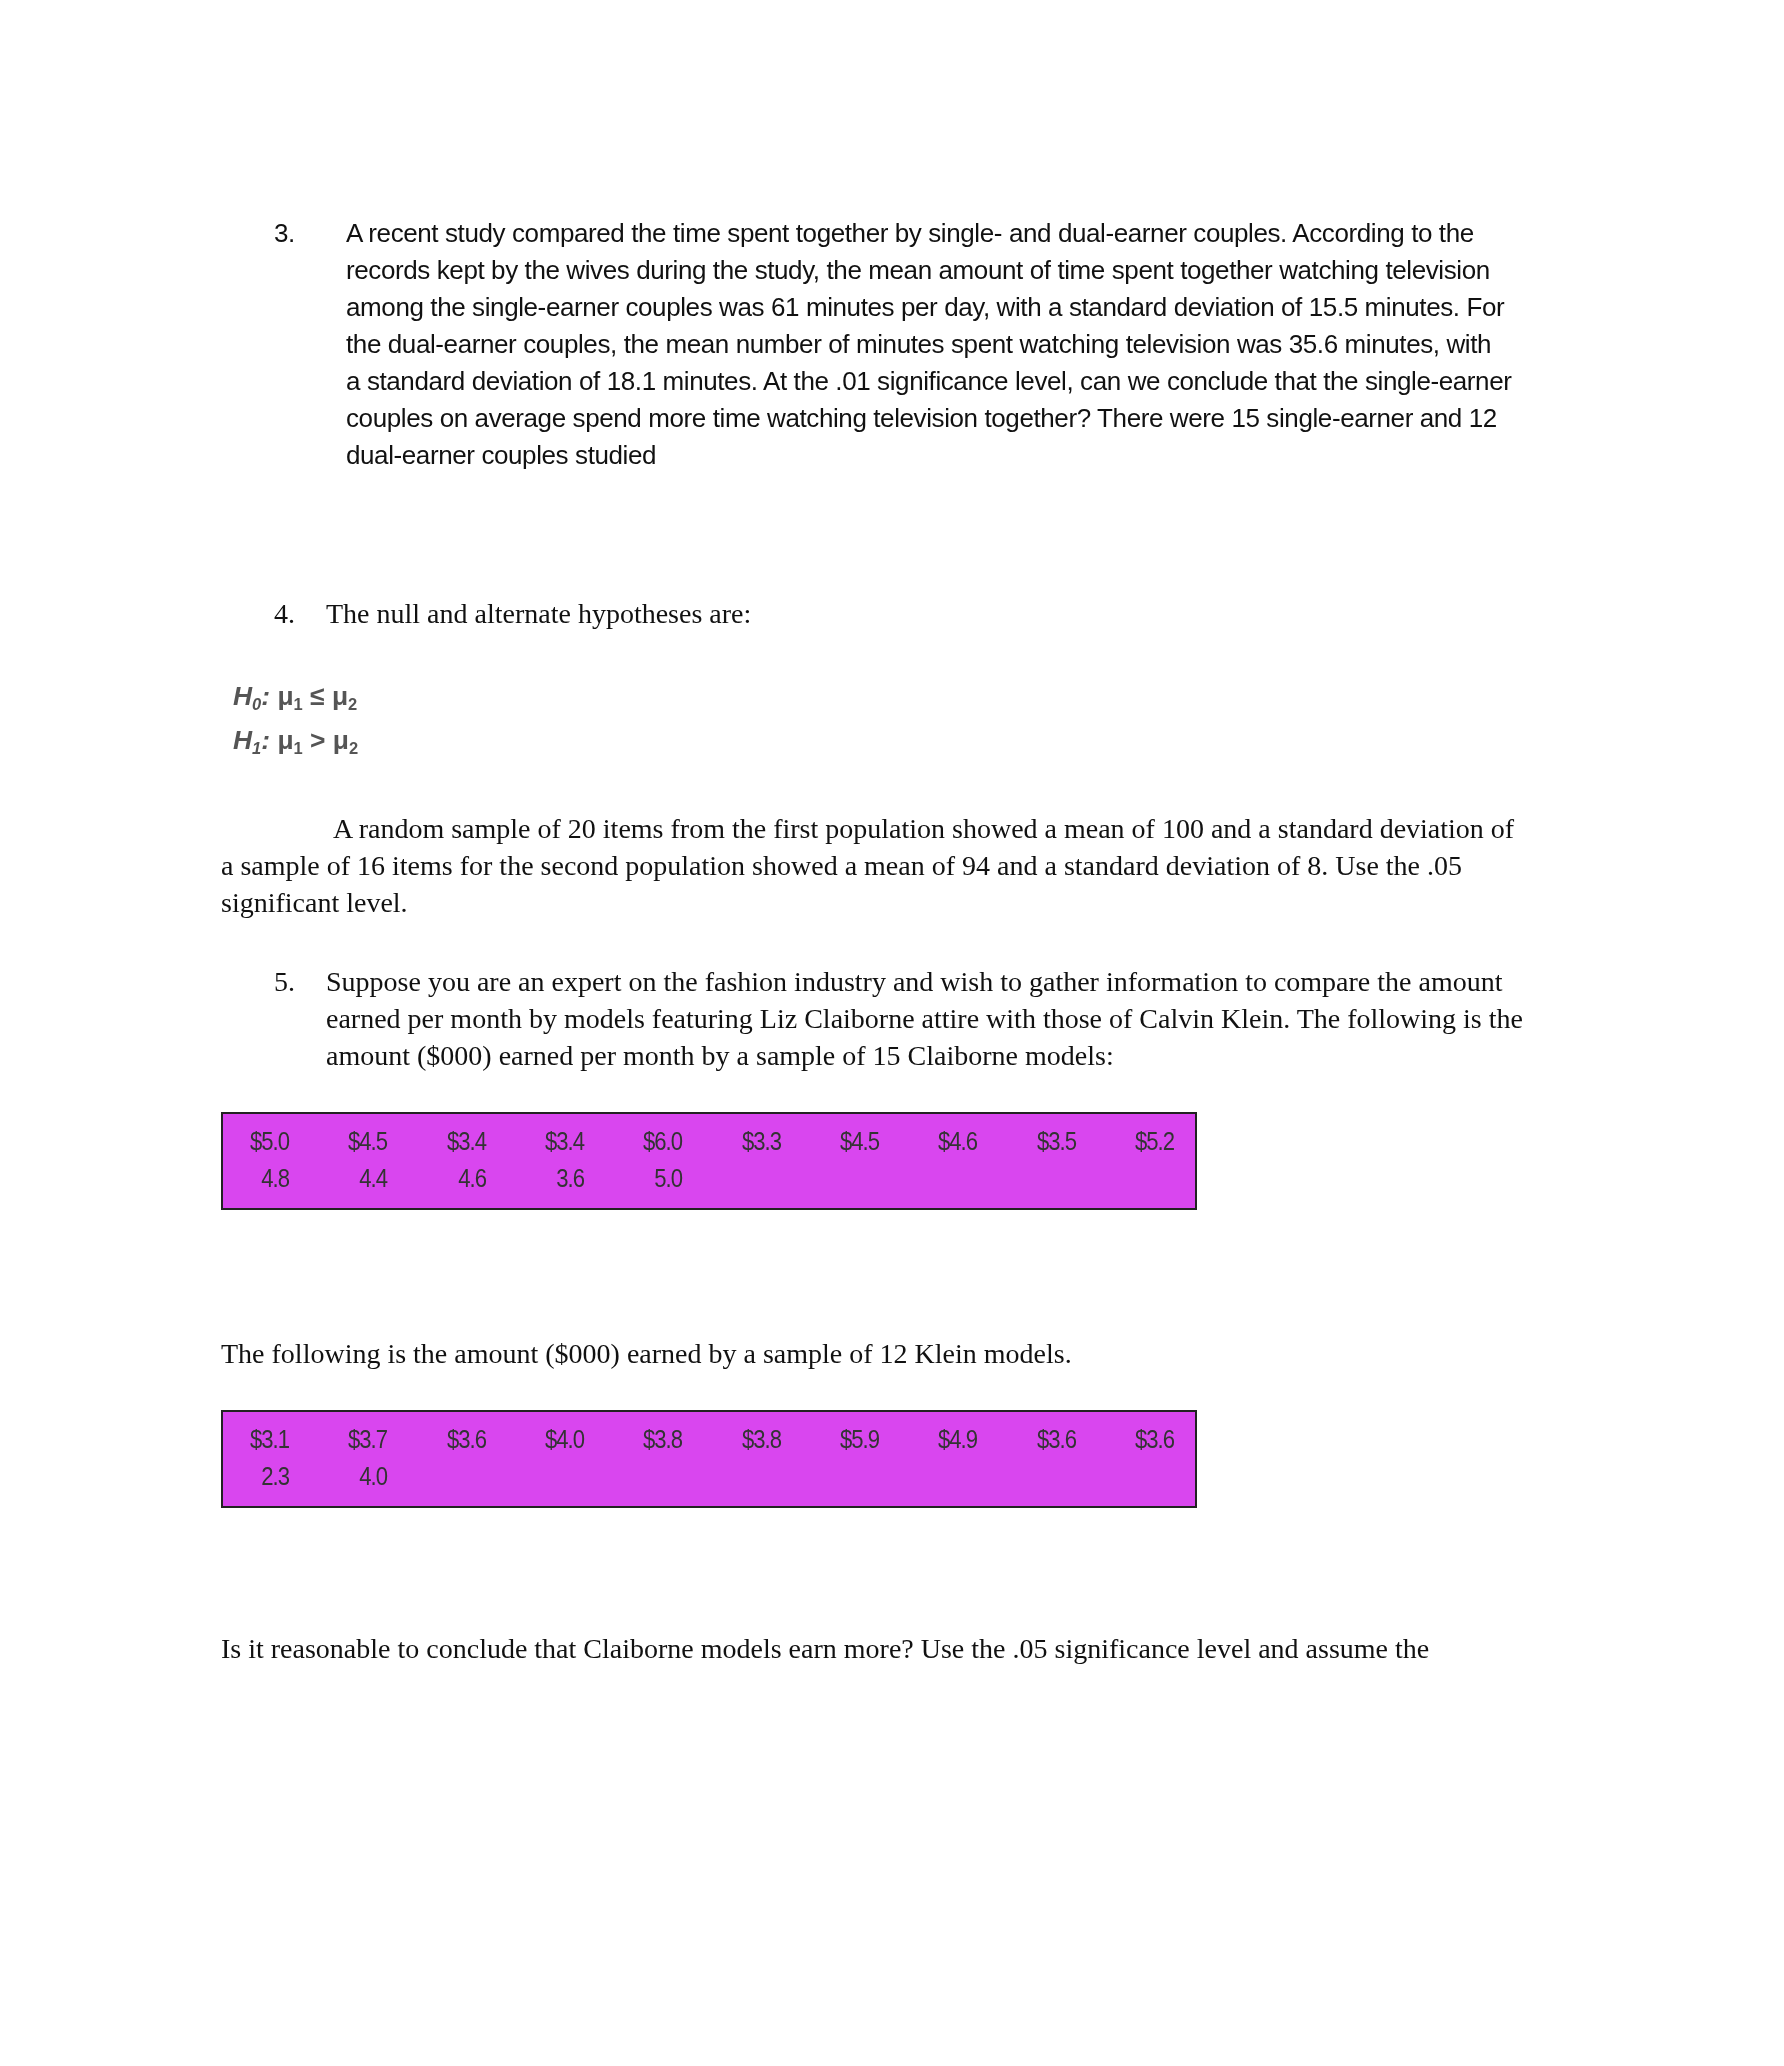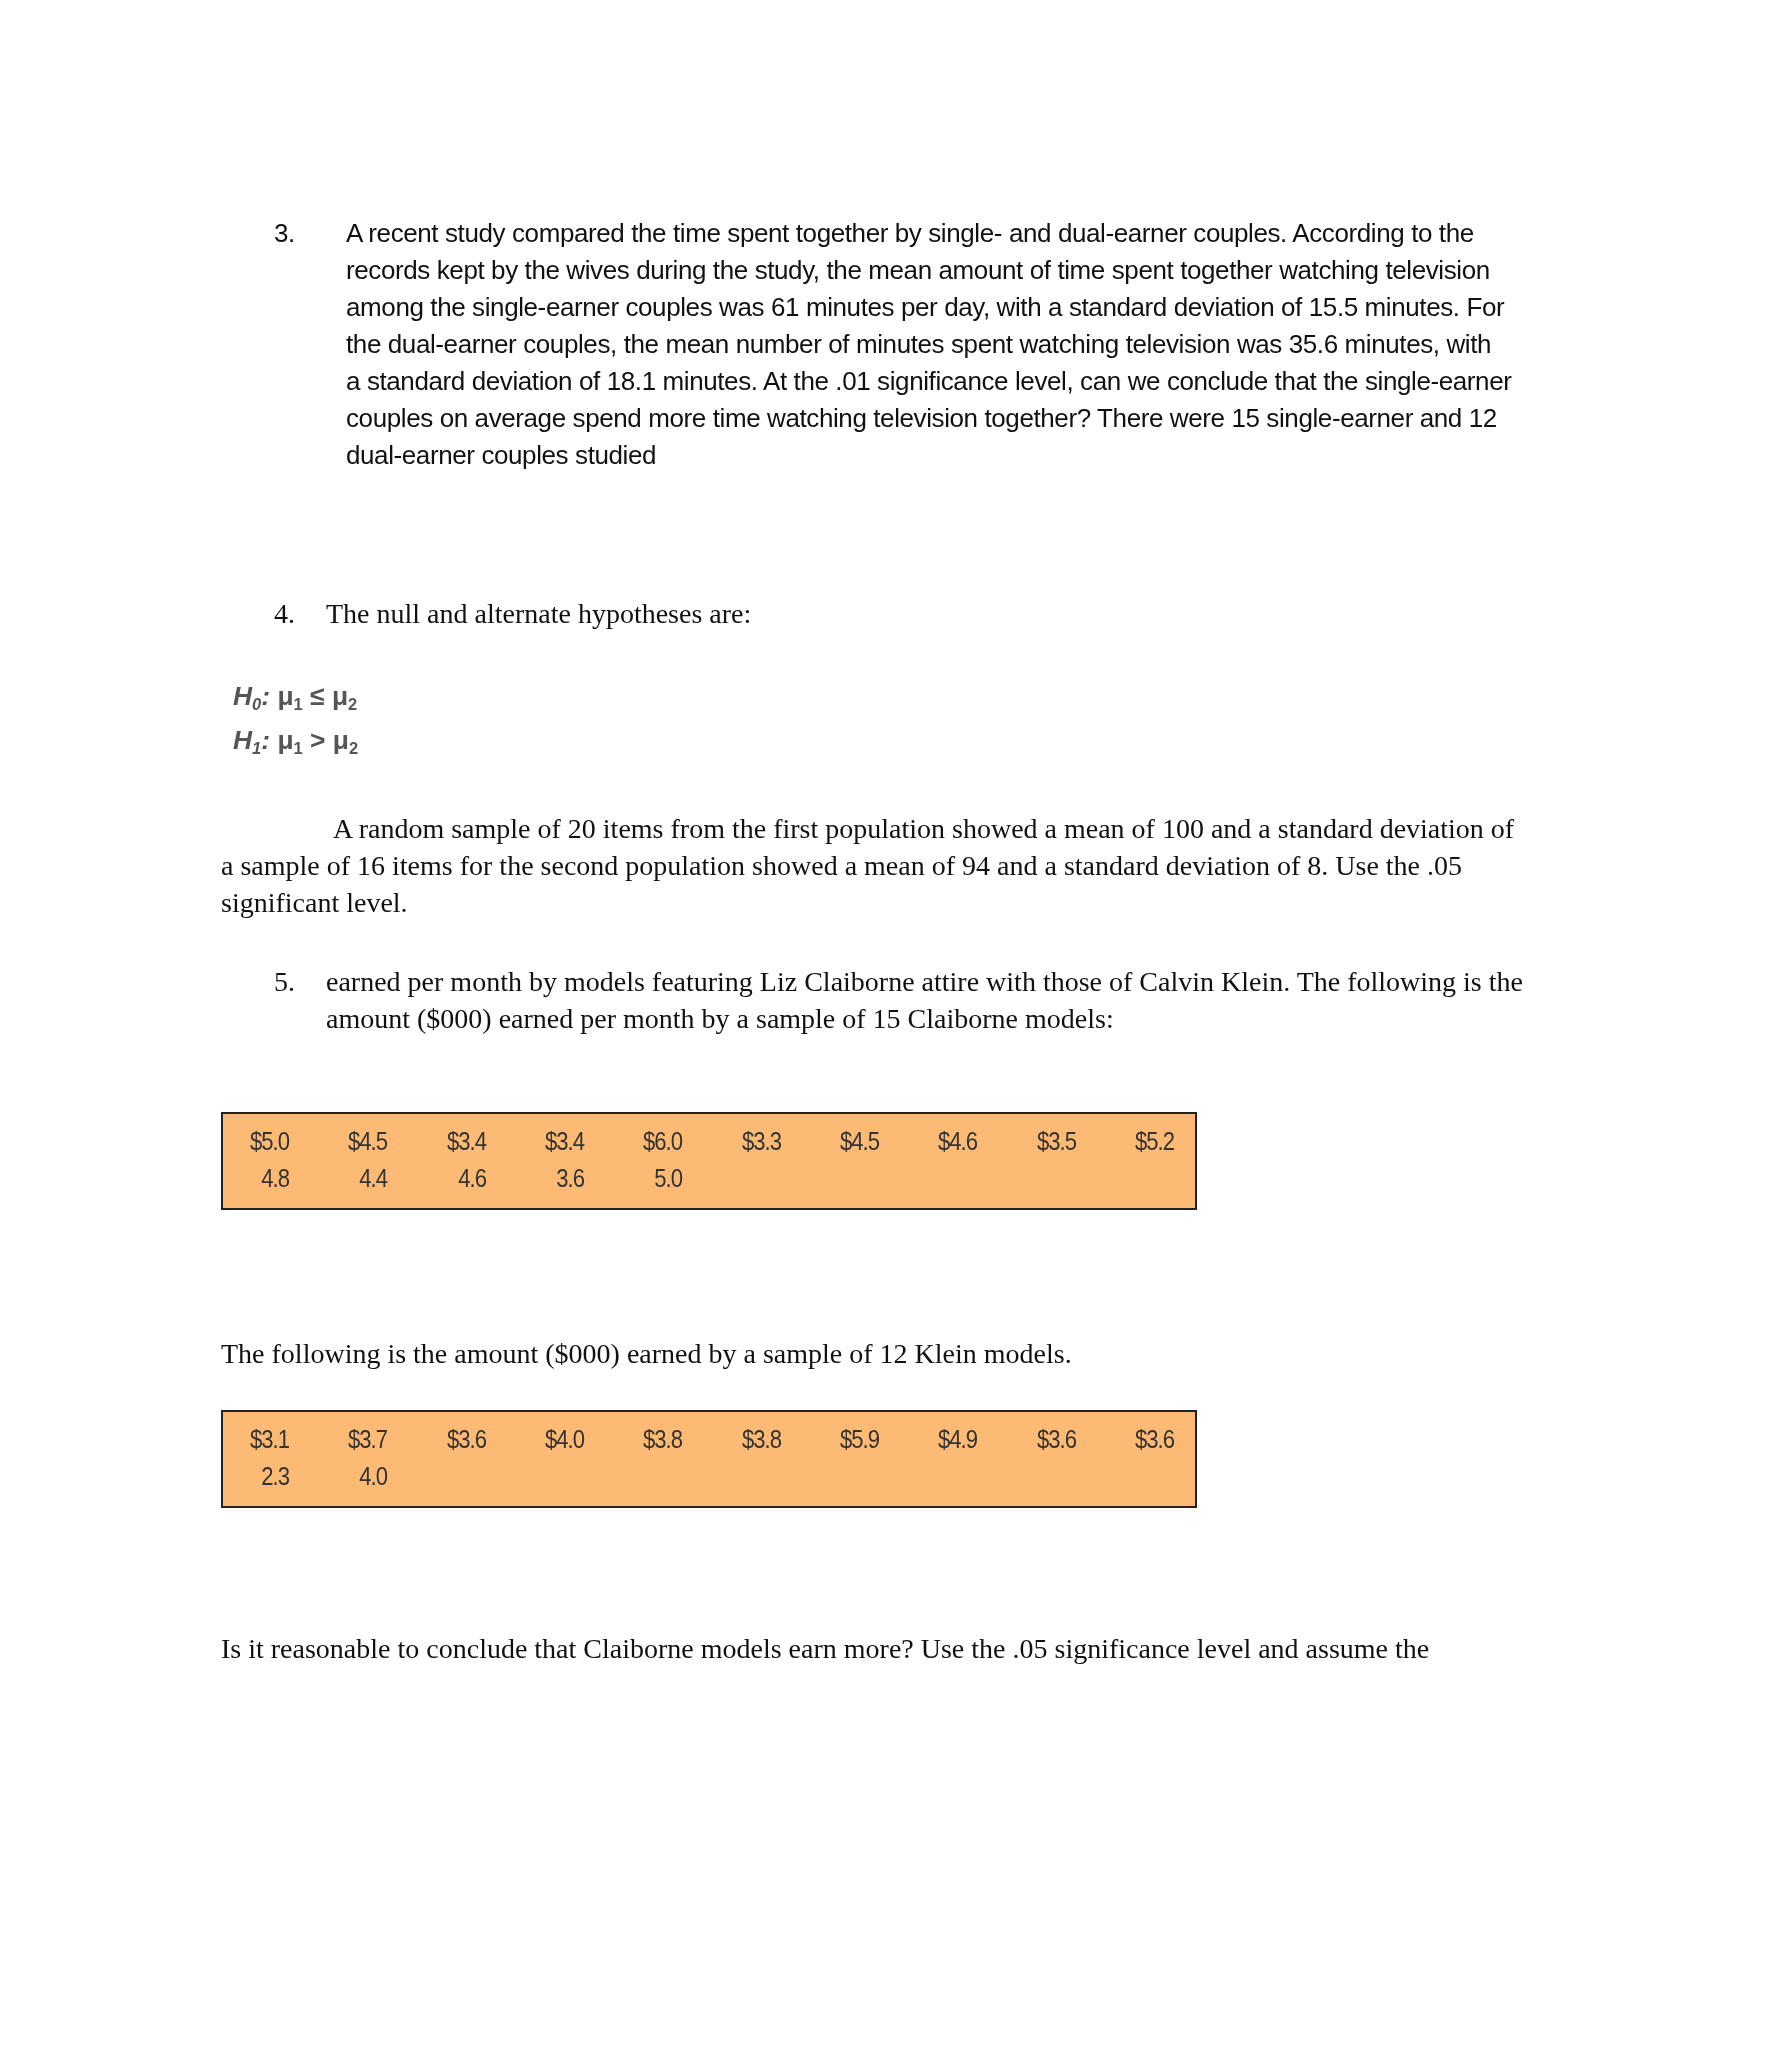--- a/index.html
+++ b/index.html
@@ -8,21 +8,21 @@
     .calibri { font-family: "Liberation Sans", sans-serif; font-size: 26px; line-height: 37px; letter-spacing: -0.4px; }
     .times { font-family: "Liberation Serif", serif; font-size: 28px; line-height: 37px; }
     .num { position: absolute; }
     .body-block { position: absolute; margin-left: 20px; }
     .line { white-space: nowrap; display: block; }
     .hyp { font-family: "Liberation Sans", sans-serif; font-style: italic; font-size: 26.4px; color: #555; line-height: 36px; font-weight: bold; }
     .hyp .mu { font-style: normal; }
     .hyp sub { font-size: 16.5px; vertical-align: -5px; }
     .data-box {
       position: absolute;
-      background: #fdba74;
+      background: #d946ef;
       border: 2.5px solid #222;
       box-sizing: border-box;
       font-family: "Liberation Sans", sans-serif;
       font-size: 26px;
       color: #333;
       transform-origin: left top;
       text-decoration: underline;
     }
     .data-row { position: absolute; left: 0; height: 33px; }
     .cell { position: absolute; width: 66px; text-align: right; letter-spacing: -1.2px; transform: scaleX(0.85); transform-origin: right center; }
@@ -62,20 +62,21 @@
 </div>
 
 <div class="abs times" style="left:221px;top:810px;">
   <span class="line" style="padding-left:112px;">A random sample of 20 items from the first population showed a mean of 100 and a standard deviation of</span>
   <span class="line">a sample of 16 items for the second population showed a mean of 94 and a standard deviation of 8. Use the .05</span>
   <span class="line">significant level.</span>
 </div>
 
 <span class="num times" style="left:274px;top:963px;">5.</span>
 <div class="abs times" style="left:326px;top:963px;">
+  <span class="line">Suppose you are an expert on the fashion industry and wish to gather information to compare the amount</span>
   <span class="line">earned per month by models featuring Liz Claiborne attire with those of Calvin Klein. The following is the</span>
   <span class="line">amount ($000) earned per month by a sample of 15 Claiborne models:</span>
 </div>
 
 <div class="data-box" style="left:221px;top:1112px;width:976px;height:98px;">
   <div class="data-row" style="top:12.4px;">
     <span class="cell" style="left:0px;">$5.0</span>
     <span class="cell" style="left:98px;">$4.5</span>
     <span class="cell" style="left:197px;">$3.4</span>
     <span class="cell" style="left:295px;">$3.4</span>

